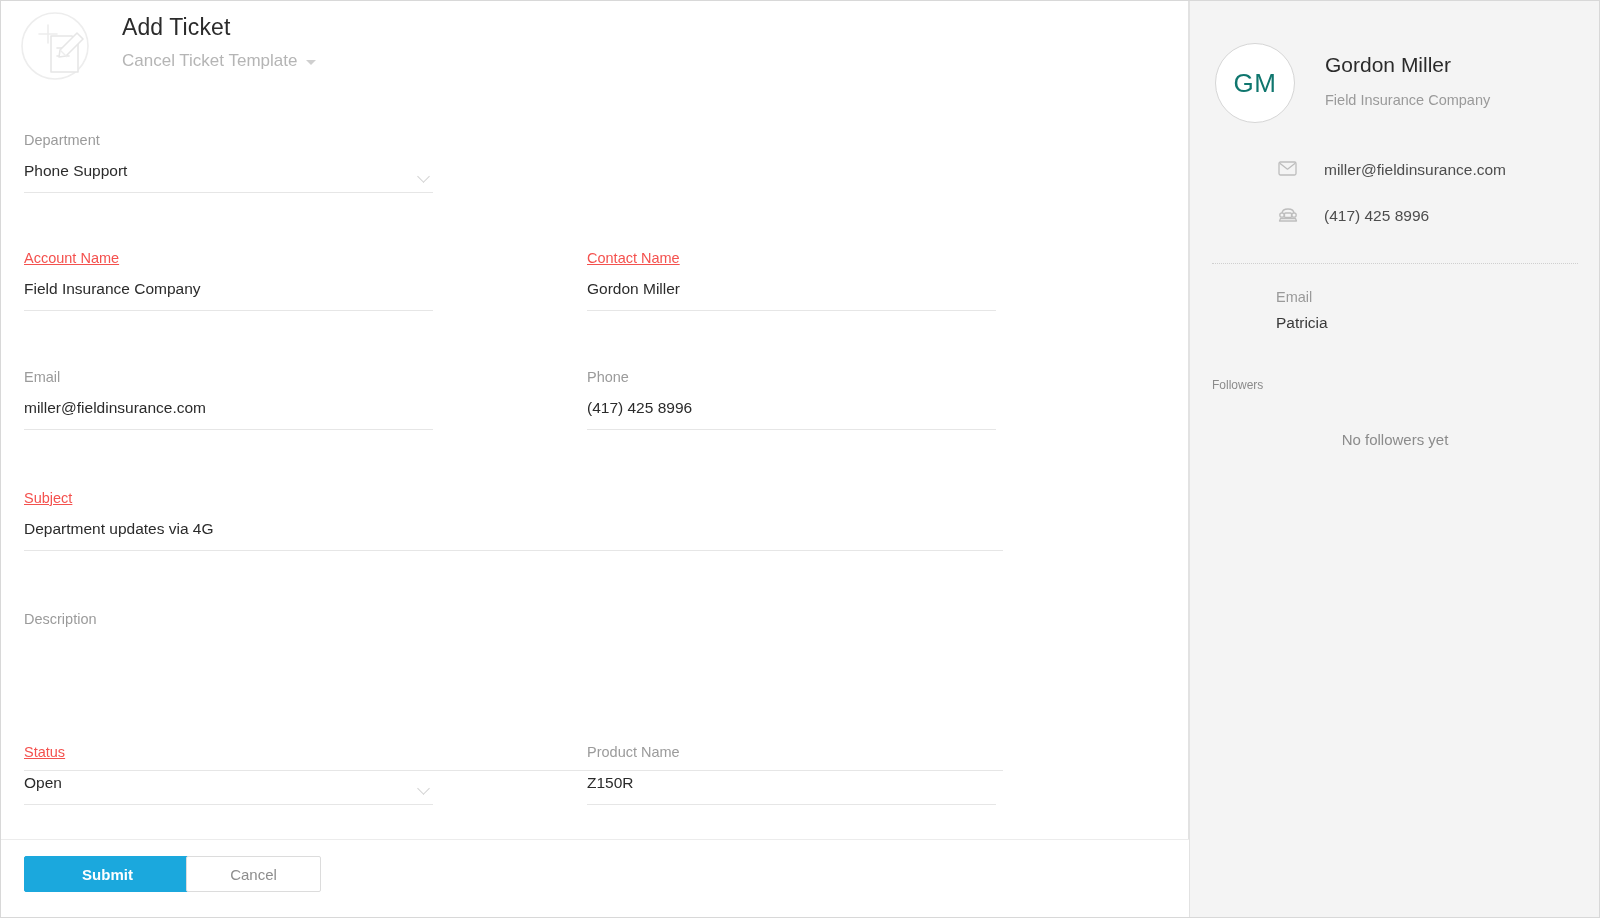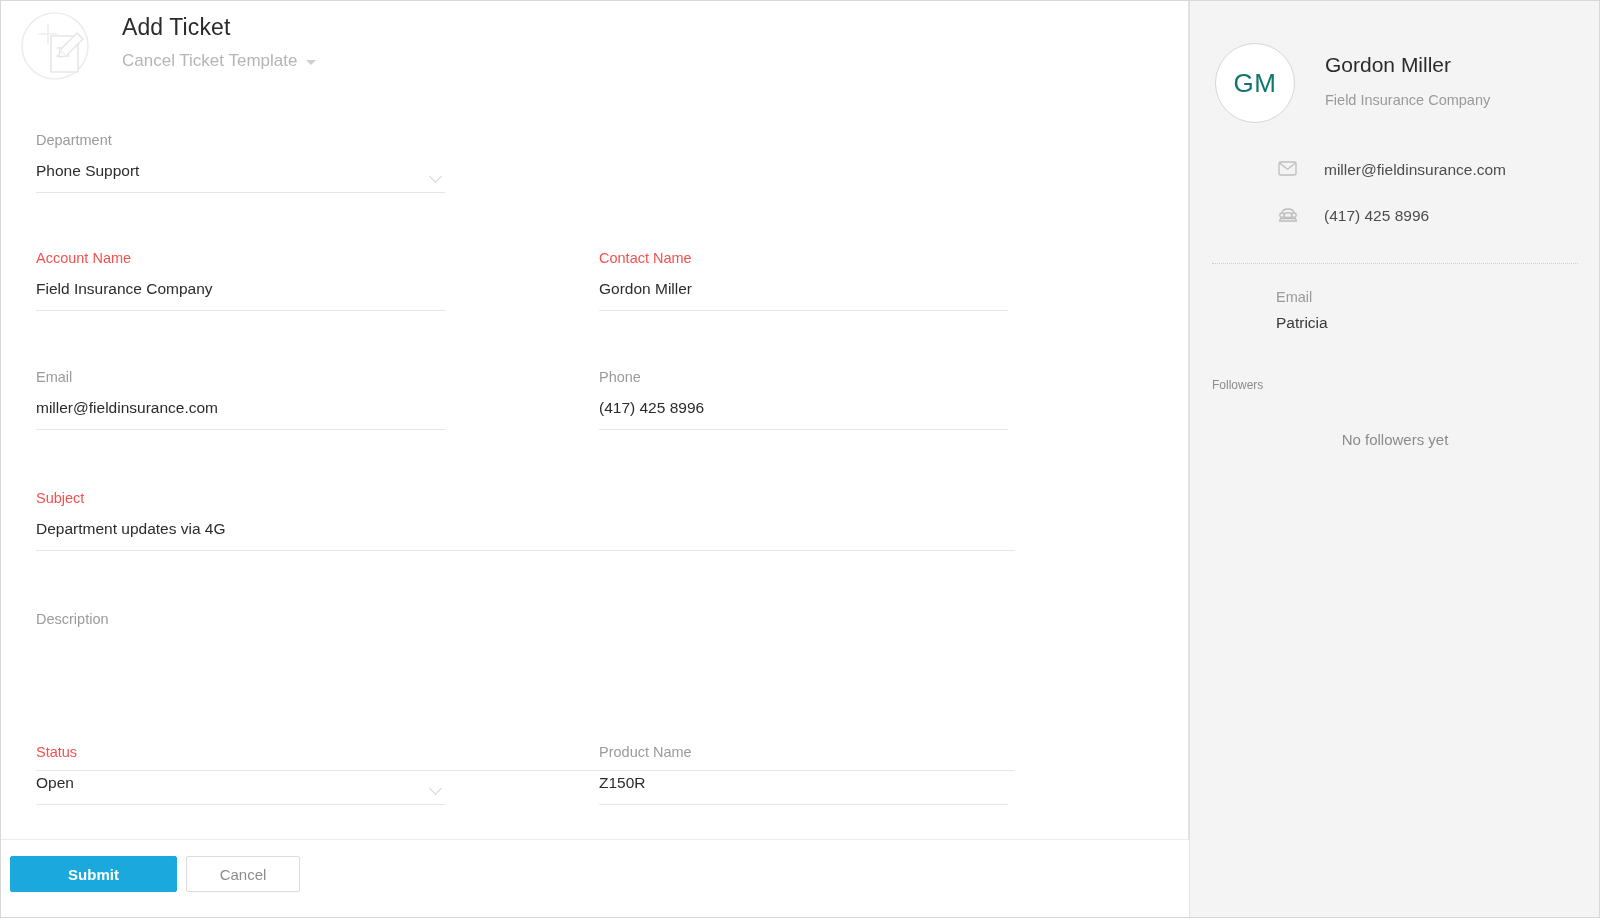--- a/index.html
+++ b/index.html
@@ -70,37 +70,37 @@
     width: 0; height: 0;
     border-left: 5px solid transparent;
     border-right: 5px solid transparent;
     border-top: 5px solid #cfcfcf;
     margin-top: 3px;
   }
 
   
   .form-body {
     position: absolute;
-    left: 12px; top: 100px;
+    left: 0; top: 100px;
     width: 100%;
     bottom: 78px;
     padding-left: 28px;
   }
 
   .field {
     position: absolute;
   }
   .field .flabel {
     font-size: 14.5px;
     color: #9b9b9b;
     display: block;
     line-height: 18px;
     white-space: nowrap;
   }
-  .field .flabel.required { color: #f4514e; }
+  .field .flabel.required { color: #f4514e; text-decoration: underline; }
 
   .field .fvalue {
     display: block;
     font-size: 15.5px;
     color: #2b2b2b;
     line-height: 20px;
     white-space: nowrap;
     overflow: hidden;
   }
   .field .fvalue.empty { color: #b4b4b4; }
@@ -176,30 +176,30 @@
     height: 36px;
     font-size: 15px;
     font-family: "Liberation Sans", sans-serif;
     border-radius: 2px;
     cursor: pointer;
     display: flex;
     align-items: center;
     justify-content: center;
   }
   .btn-submit {
-    left: 9px;
+    left: 23px;
     width: 167px;
     background: #1ba8dd;
     border: 1px solid #1ba8dd;
     color: #ffffff;
     font-weight: bold;
   }
   .btn-cancel {
     left: 185px;
-    width: 114px;
+    width: 135px;
     background: #ffffff;
     border: 1px solid #dcdcdc;
     color: #8d8d8d;
   }
 
   
   .side-panel {
     position: absolute;
     right: 0; top: 0;
     width: 410px;

